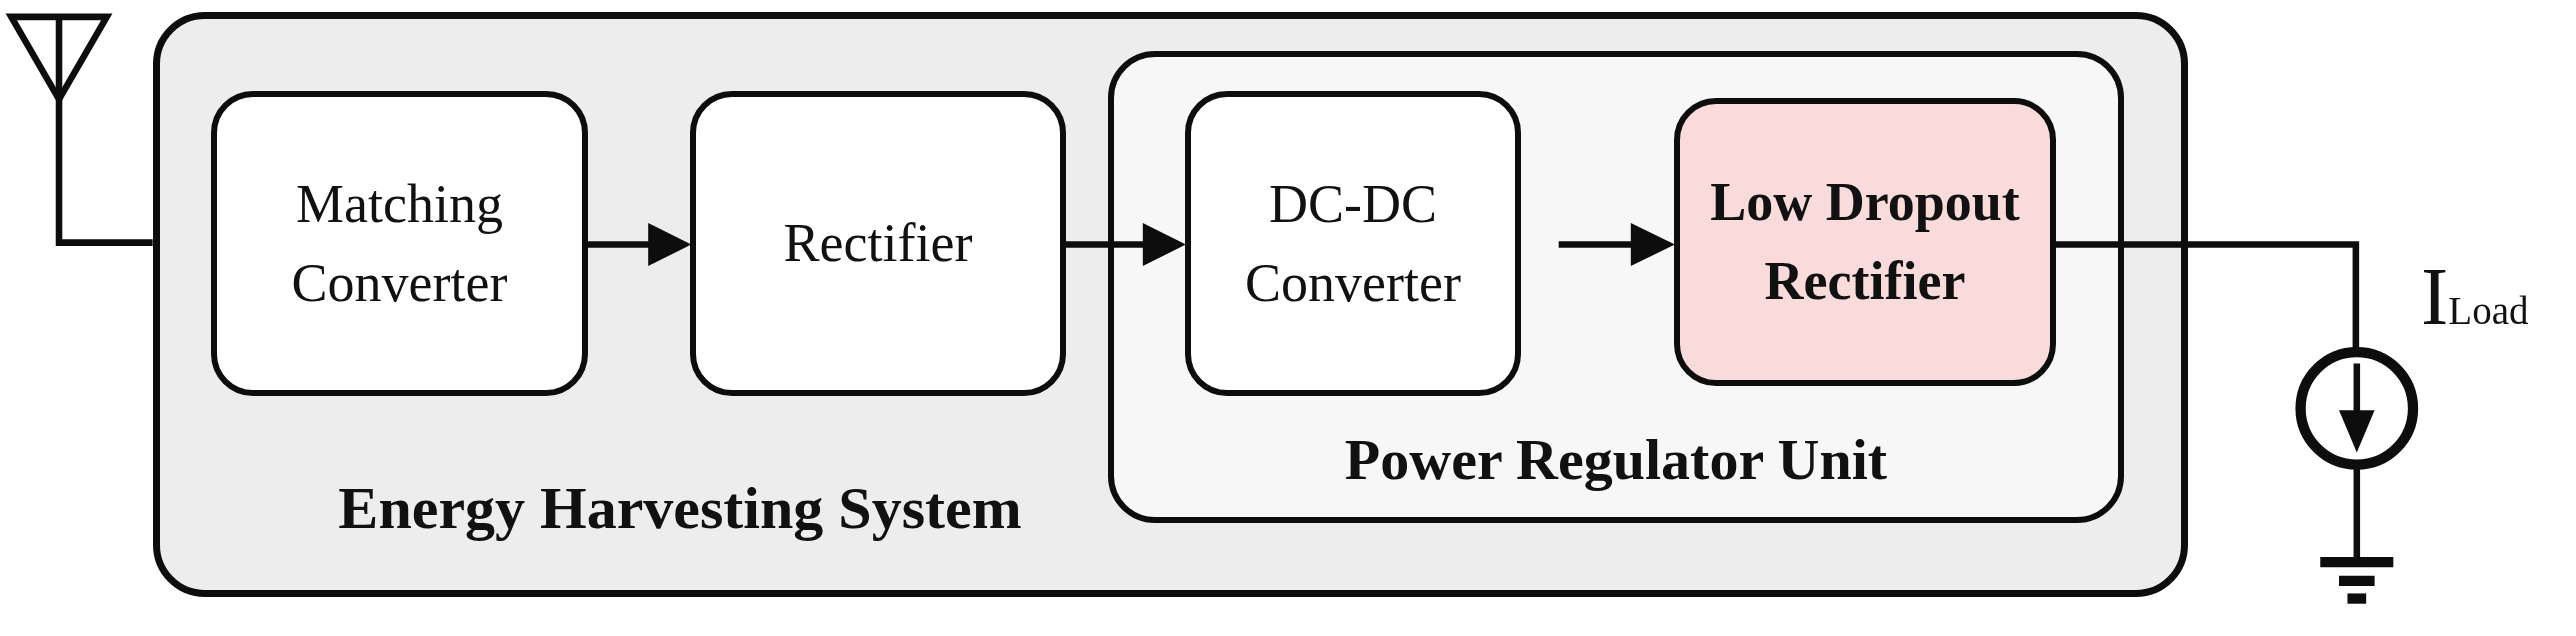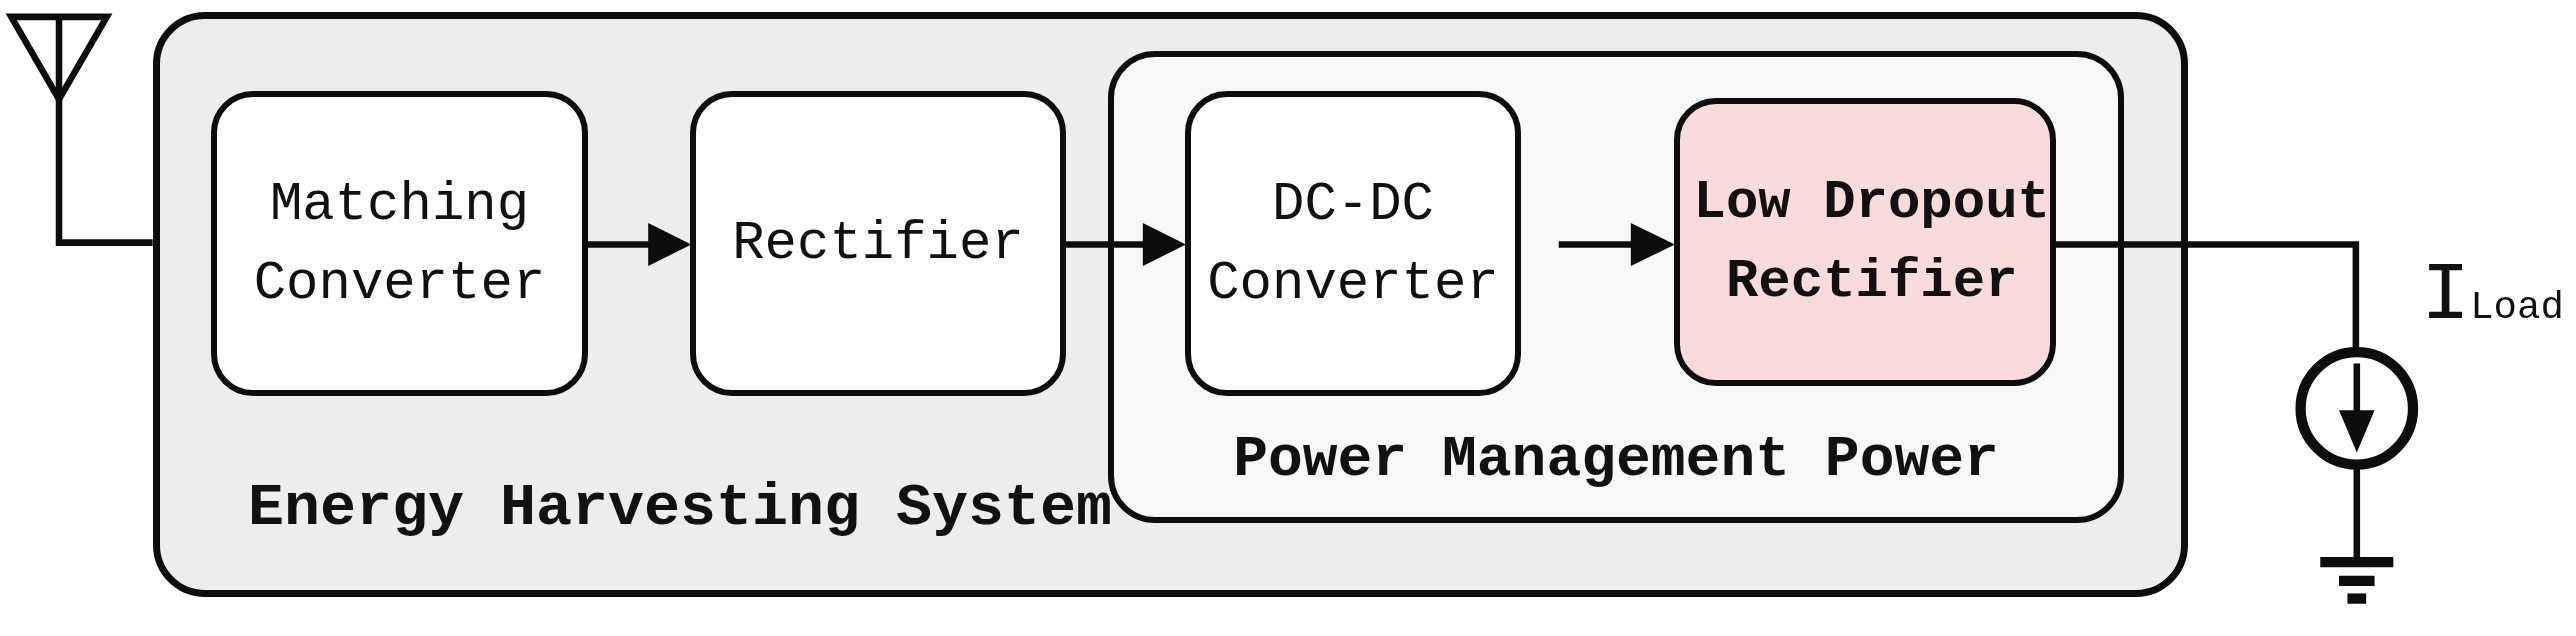--- a/index.html
+++ b/index.html
@@ -9,21 +9,21 @@
     --pmu_fill:#f7f7f7;
     --block_fill:#ffffff;
     --ldo_fill:#f9dbdc;
     --text:#111111;
   }
   html,body{margin:0;padding:0;background:#fff;}
   .canvas{
     position:relative;
     width:2576px;height:637px;
     background:var(--background);
-    font-family:Liberation Mono, monospace;
+    font-family:Liberation Serif, serif;
     color:var(--text);
     overflow:hidden;
   }
   .box{position:absolute;box-sizing:border-box;border:6.6px solid var(--stroke);}
   .ehs{
     left:153px;top:12px;width:2035px;height:585px;
     border-width:7.5px;border-radius:52px;
     background:var(--ehs_fill);
   }
   .pmu{
@@ -32,21 +32,21 @@
     background:var(--pmu_fill);
   }
   .block{
     border-radius:42px;
     background:var(--block_fill);
     display:flex;align-items:center;justify-content:center;
   }
   .block-matching{left:211px;top:91px;width:377px;height:305px;}
   .block-rectifier{left:690px;top:91px;width:376px;height:305px;}
   .block-dcdc{left:1185px;top:91px;width:336px;height:305px;}
-  .block-ldo{left:1674px;top:98px;width:382px;height:288px;background:var(--ldo_fill);justify-content:flex-end;}
+  .block-ldo{left:1674px;top:98px;width:382px;height:288px;background:var(--ldo_fill);}
   .block-label{
     font-size:54px;line-height:79px;text-align:center;white-space:nowrap;
   }
   .block-label span{display:block;}
   .bold{font-weight:700;}
   .container-label{
     position:absolute;transform:translateX(-50%);
     font-weight:700;white-space:nowrap;line-height:1;
   }
   .ehs-label{left:680px;top:478px;font-size:60px;}
@@ -130,21 +130,21 @@
     <line class="wire" x1="2516" y1="495" x2="2516" y2="595"></line>
 
     <g>
       <line class="thick" x1="2477" y1="600" x2="2555" y2="600"></line>
       <line class="thick" x1="2497" y1="620" x2="2535" y2="620"></line>
       <line class="thick" x1="2506" y1="639" x2="2526" y2="639" stroke-width="10"></line>
     </g>
   </svg>
 
   <div class="container-label ehs-label">Energy Harvesting System</div>
-  <div class="container-label pmu-label">Power Management Power</div>
+  <div class="container-label pmu-label">Power Regulator Unit</div>
 
   <div class="load-label">
     <span class="load-symbol">I</span>
       <span class="load-subscript">Load</span>
   </div>
 
 </div>
 
 
 </body></html>

